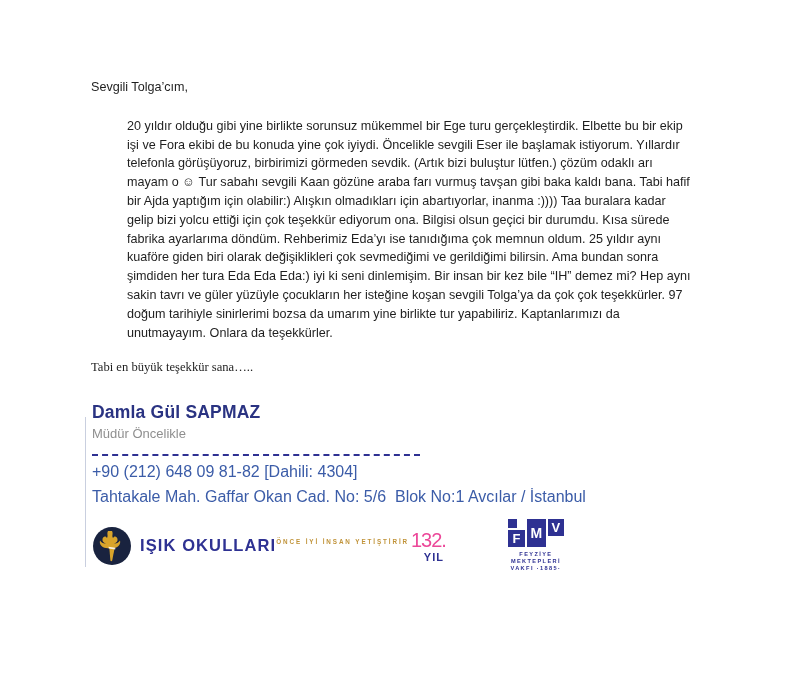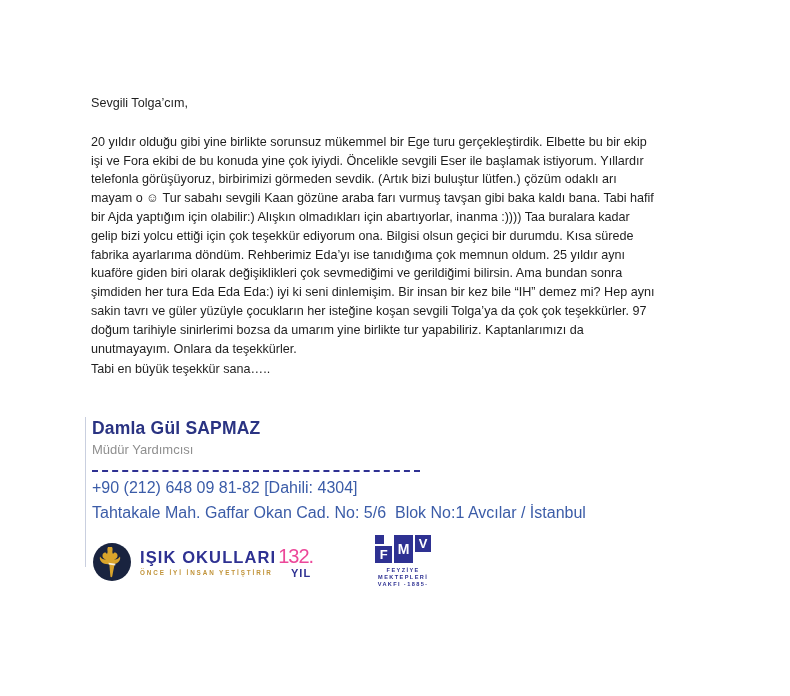--- a/index.html
+++ b/index.html
@@ -5,33 +5,33 @@
   html,body{margin:0;padding:0;background:#ffffff;}
   .page{
     position:relative;
     width:790px;height:696px;
     background:#ffffff;
     font-family:"Liberation Sans","DejaVu Sans",sans-serif;
     color:#1e1e1e;
     overflow:hidden;
   }
   .letter{
-    position:absolute;left:91px;top:94px;width:632px;
+    position:absolute;left:91px;top:78px;width:632px;
     font-size:12.6px;line-height:18.8px;
   }
   .greeting{white-space:pre-line;}
-  .body-text{white-space:pre-line;margin-top:20px;}
-  .closing{white-space:pre-line;margin-top:2px;}
+  .body-text{white-space:pre-line;margin-top:20px;margin-left:36px;}
+  .closing{white-space:pre-line;margin-top:16px;font-family:Liberation Serif, serif;}
 
   .sig-left-rule{
     position:absolute;left:85px;top:417px;width:1px;height:150px;
     background:#c9cfdf;
   }
   .signature{
-    position:absolute;left:92px;top:418px;width:360px;
+    position:absolute;left:92px;top:402px;width:360px;
   }
   .sig-name{
     font-size:17.5px;font-weight:bold;color:#2a3382;letter-spacing:.2px;
   }
   .sig-title{
     font-size:13px;color:#8f8f8f;margin-top:3px;
   }
   .sig-divider{
     width:328px;border-top:2px dashed #2e3192;margin-top:13px;
   }
@@ -43,21 +43,21 @@
     display:flex;align-items:center;font-size:12.3px;color:#3b5ca8;margin-top:7px;
   }
   .sig-links a{color:#3b5ca8;text-decoration:underline;white-space:pre;}
   .sig-links .sep{margin:0 18px;color:#3b5ca8;}
 
   .logos-row{
     display:flex;align-items:center;margin-top:13px;
   }
   .isik-logo{display:flex;align-items:center;}
   .isik-emblem{width:40px;height:40px;flex:0 0 auto;}
-  .isik-text{margin-left:8px;display:flex;flex-direction:column;justify-content:center;}
+  .isik-text{margin-left:8px;display:flex;flex-direction:row;justify-content:center;}
   .isik-title{
     font-size:16.5px;font-weight:bold;color:#2e3192;letter-spacing:1.1px;white-space:pre;
   }
   .isik-tagline{
     font-size:6.3px;font-weight:bold;color:#c09339;letter-spacing:1.9px;margin-top:2px;white-space:pre;
   }
   .isik-years{
     display:flex;flex-direction:column;align-items:flex-end;margin-left:2px;margin-top:-2px;
   }
   .isik-years-num{
@@ -101,21 +101,21 @@
 sakin tavrı ve güler yüzüyle çocukların her isteğine koşan sevgili Tolga’ya da çok çok teşekkürler. 97
 doğum tarihiyle sinirlerimi bozsa da umarım yine birlikte tur yapabiliriz. Kaptanlarımızı da
 unutmayayım. Onlara da teşekkürler.</div>
     <div class="closing">Tabi en büyük teşekkür sana…..</div>
   </div>
 
   <div class="sig-left-rule"></div>
 
   <div class="signature">
     <div class="sig-name">Damla Gül SAPMAZ</div>
-    <div class="sig-title">Müdür Yardımcısı</div>
+    <div class="sig-title">Müdür Öncelikle</div>
     <div class="sig-divider"></div>
     <div class="sig-line">+90 (212) 648 09 81-82 [Dahili: 4304]</div>
     <div class="sig-line">Tahtakale Mah. Gaffar Okan Cad. No: 5/6  Blok No:1 Avcılar / İstanbul</div>
 
     <div class="logos-row">
 
       <div class="isik-logo">
         <span class="isik-emblem">
           <svg viewBox="0 0 40 40" width="40" height="40">
             <circle cx="20" cy="20" r="19" fill="#19233f"></circle>

